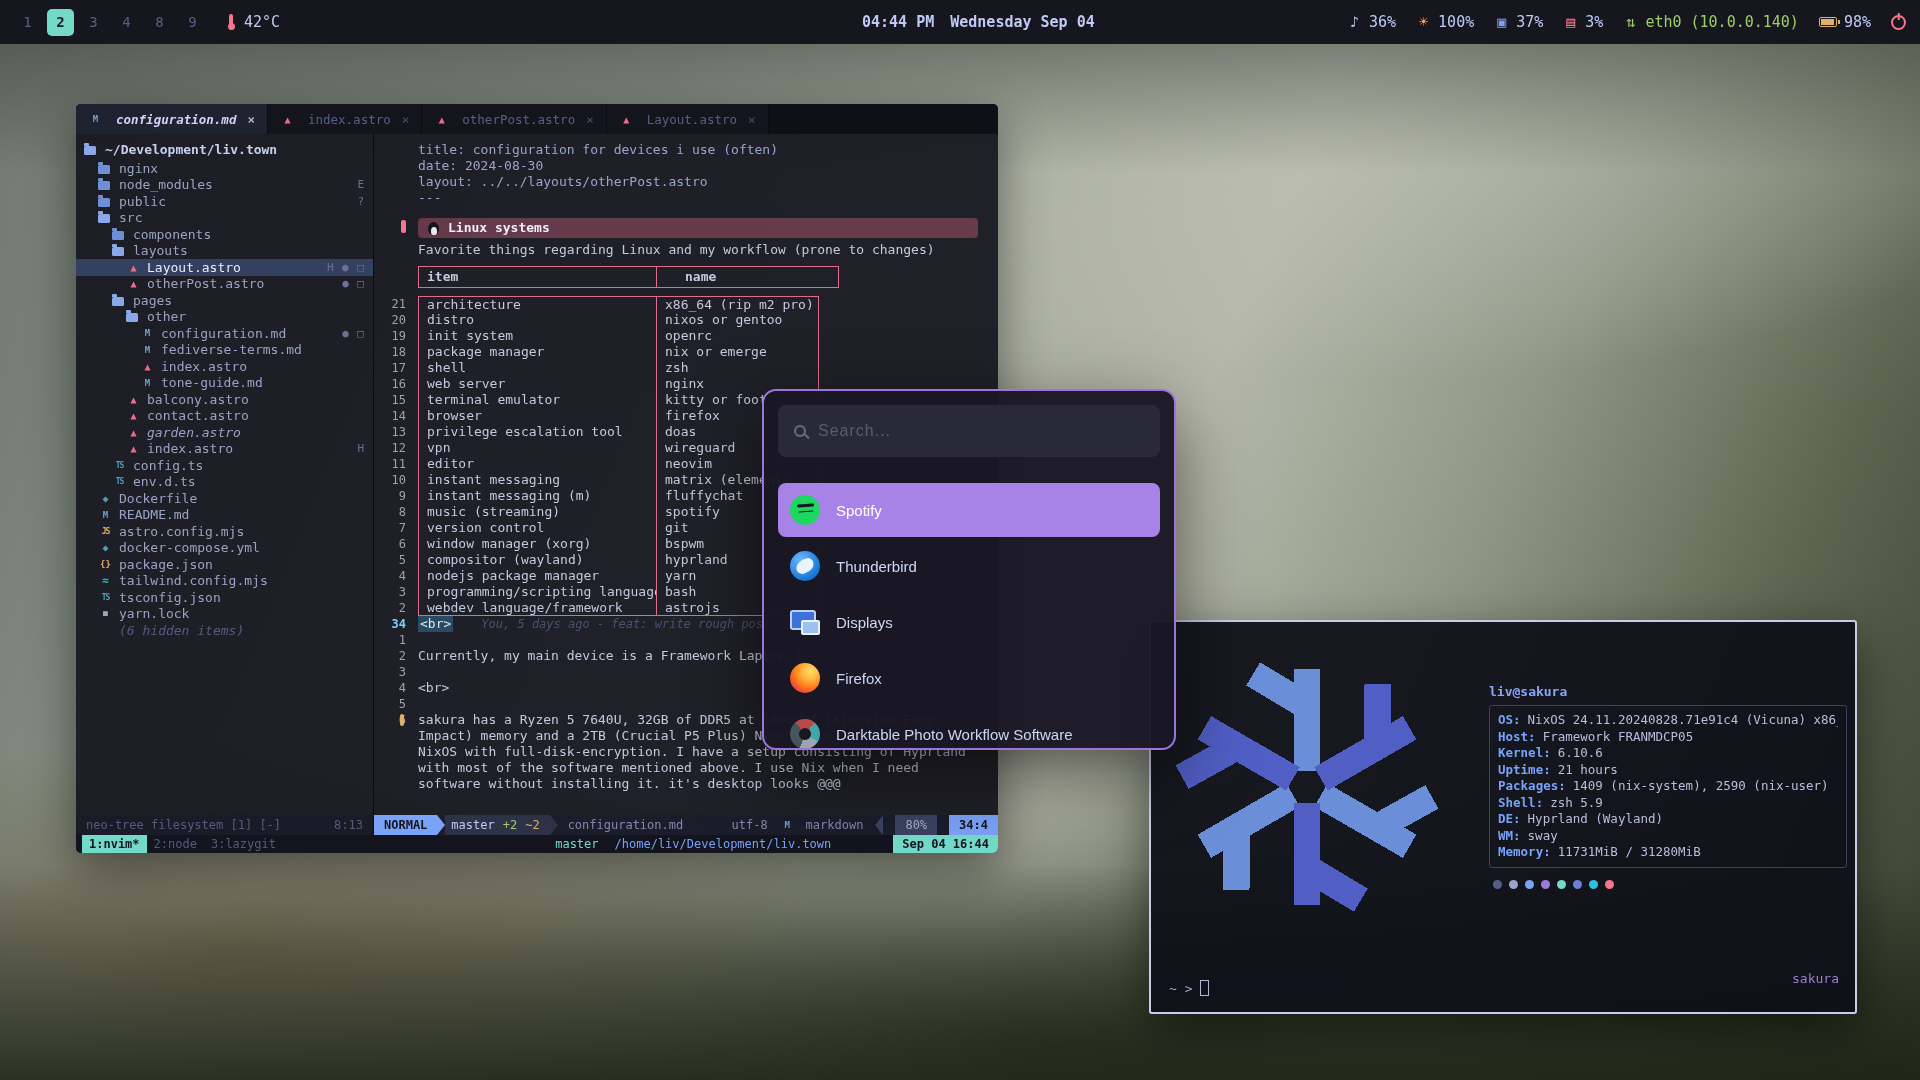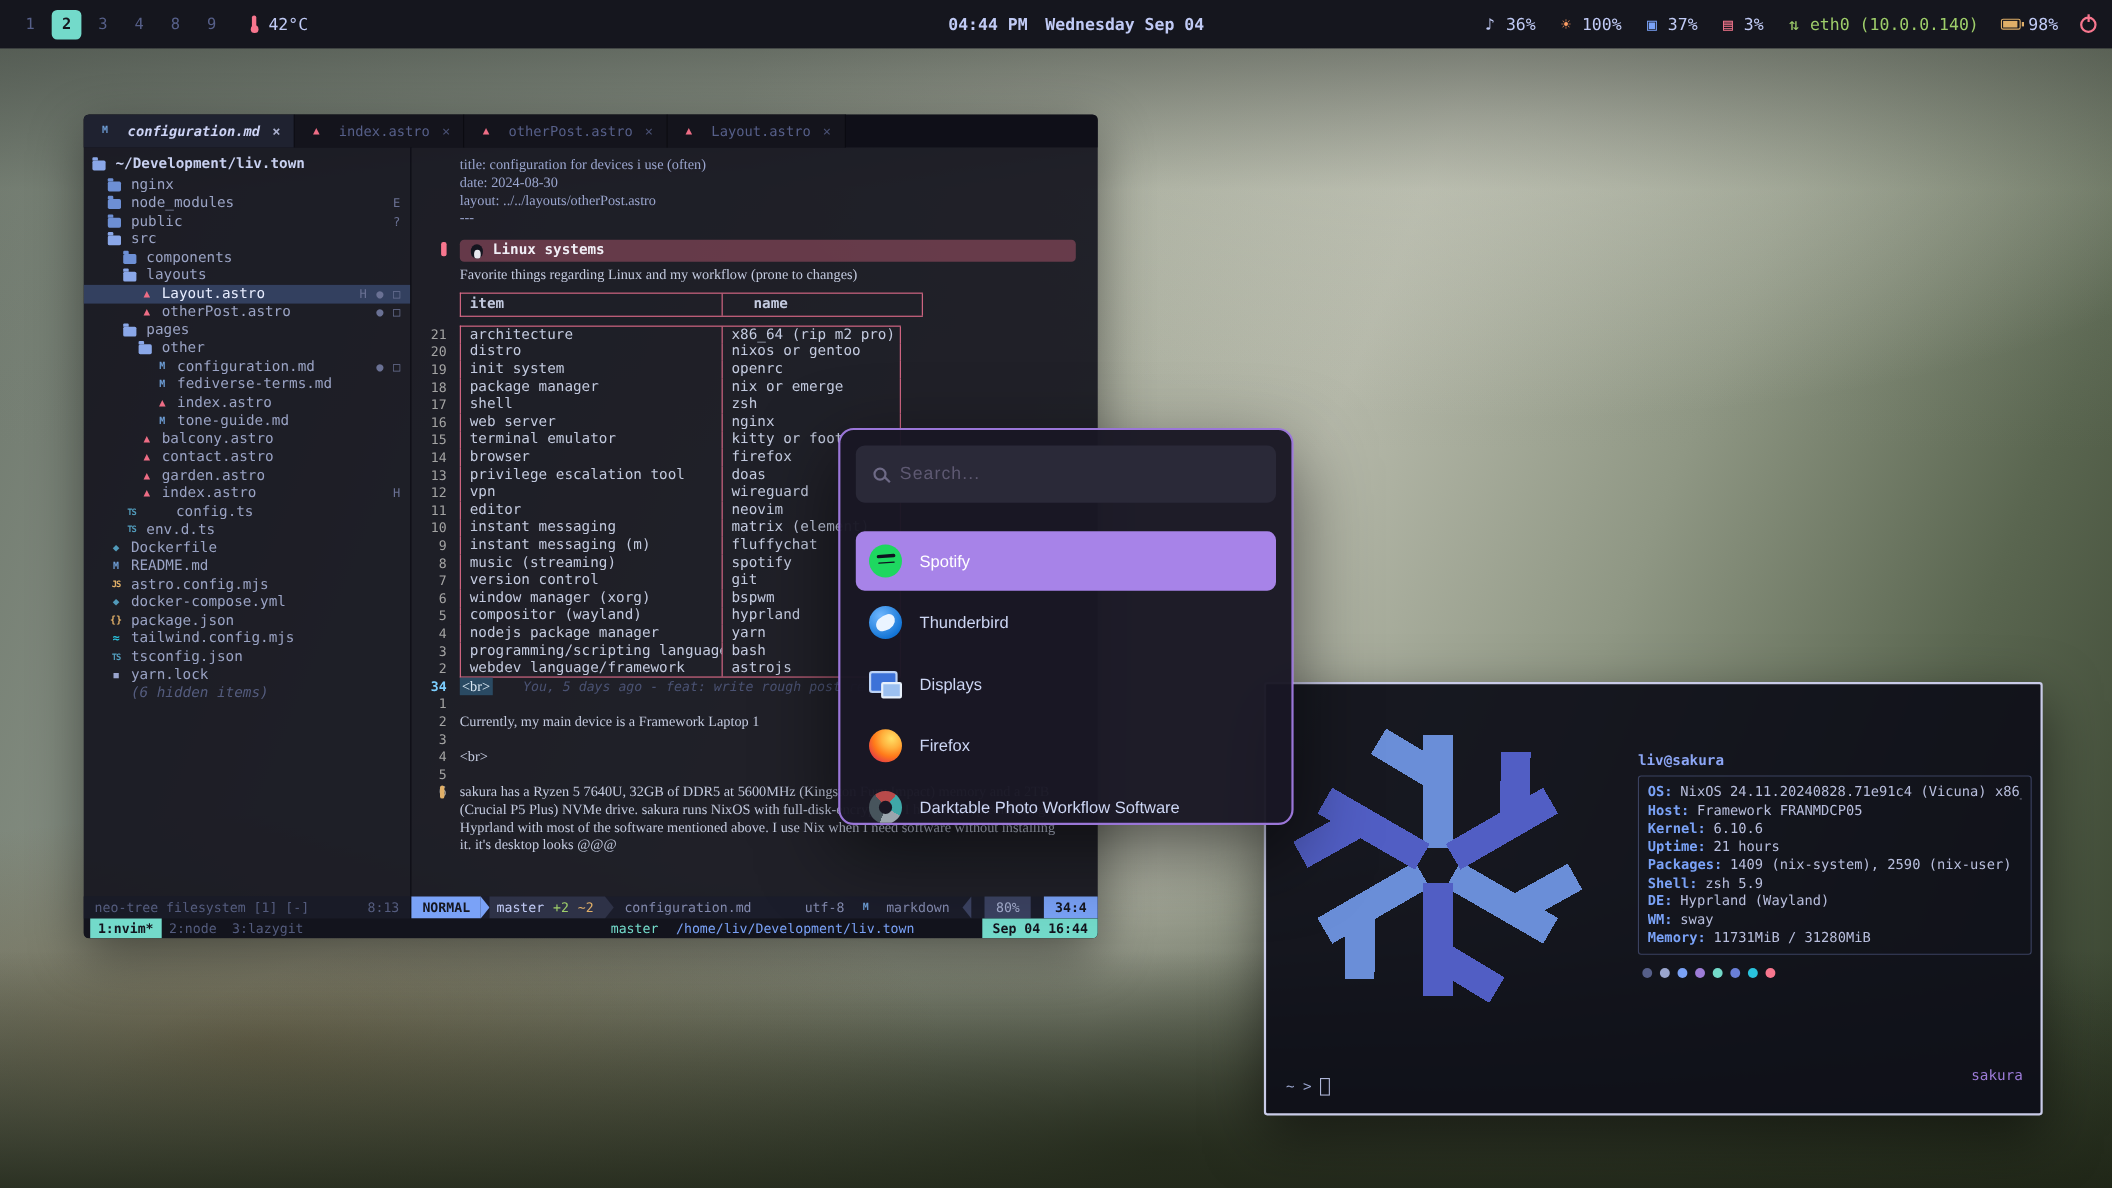--- a/index.html
+++ b/index.html
@@ -94,21 +94,21 @@
   .thead-row { height:22px; font-weight:bold; }
   .tcells { display:flex; border-left:1px solid #e06c8a; height:100%; align-items:center; }
   .thead-row .tcells { border-top:1px solid #e06c8a; border-bottom:1px solid #e06c8a;gap:20px; }
   .tc1 { width:238px; padding-left:8px; border-right:1px solid #e06c8a; overflow:hidden; white-space:nowrap; height:100%; display:flex; align-items:center; }
   .tc2 { width:162px; padding-left:8px; border-right:1px solid #e06c8a; overflow:hidden; white-space:nowrap; height:100%; display:flex; align-items:center; }
   .tbl-body .trow:first-of-type .tcells { border-top:1px solid #e06c8a; }
   .tbl-body .trow:last-of-type .tcells { border-bottom:1px solid #e06c8a; }
   .tbl-gap { height:8px; }
 
   .buf-line { display:flex; min-height:16px; position:relative; align-items:flex-start; }
-  .line-text { white-space:pre-wrap; max-width:560px;font-family:Liberation Serif, serif; }
+  .line-text { white-space:pre-wrap; max-width:560px; }
   .buf-line.current .gutter { color:#7dcfff; font-weight:bold; }
   .buf-line.current .line-text { background:#2a4a63; color:#d8e6f2; padding:0 2px; }
   .blame { margin-left:28px; color:#4a5273; font-style:italic; white-space:nowrap; font-size:12px; }
   .buf-line.sign-yellow::before { content:""; position:absolute; left:26px; top:2px; width:4px; height:12px; background:#e0af68; border-radius:2px; }
 
   
   .statusline { height:20px; flex:none; display:flex; font-size:12px; background:#1b1d2b; }
   .sl-tree { width:298px; flex:none; display:flex; justify-content:space-between; align-items:center; padding:0 10px; color:#545c7e; background:#191b27; border-right:1px solid #0b0b13; }
   .sl-main { flex:1; display:flex; align-items:center; min-width:0; }
   .seg { height:100%; display:flex; align-items:center; padding:0 10px; }
@@ -373,33 +373,33 @@
             <span class="tree-label">balcony.astro</span>
             <span class="tree-right"></span>
           </div>
 
           <div class="tree-item" style="padding-left: 50px;">
             <i class="ti astro-icon"></i>
             <span class="tree-label">contact.astro</span>
             <span class="tree-right"></span>
           </div>
 
-          <div class="tree-item" style="padding-left: 50px;">
+          <div class="tree-item" style="padding-left: 50px; font-style: italic;">
             <i class="ti astro-icon"></i>
             <span class="tree-label">garden.astro</span>
             <span class="tree-right"></span>
           </div>
 
           <div class="tree-item" style="padding-left: 50px;">
             <i class="ti astro-icon"></i>
             <span class="tree-label">index.astro</span>
             <span class="tree-right">H</span>
           </div>
 
-          <div class="tree-item" style="padding-left: 36px; gap: 27px;">
+          <div class="tree-item" style="padding-left: 36px;">
             <i class="ti ts-icon"></i>
             <span class="tree-label">config.ts</span>
             <span class="tree-right"></span>
           </div>
 
           <div class="tree-item" style="padding-left: 36px;">
             <i class="ti ts-icon"></i>
             <span class="tree-label">env.d.ts</span>
             <span class="tree-right"></span>
           </div>

